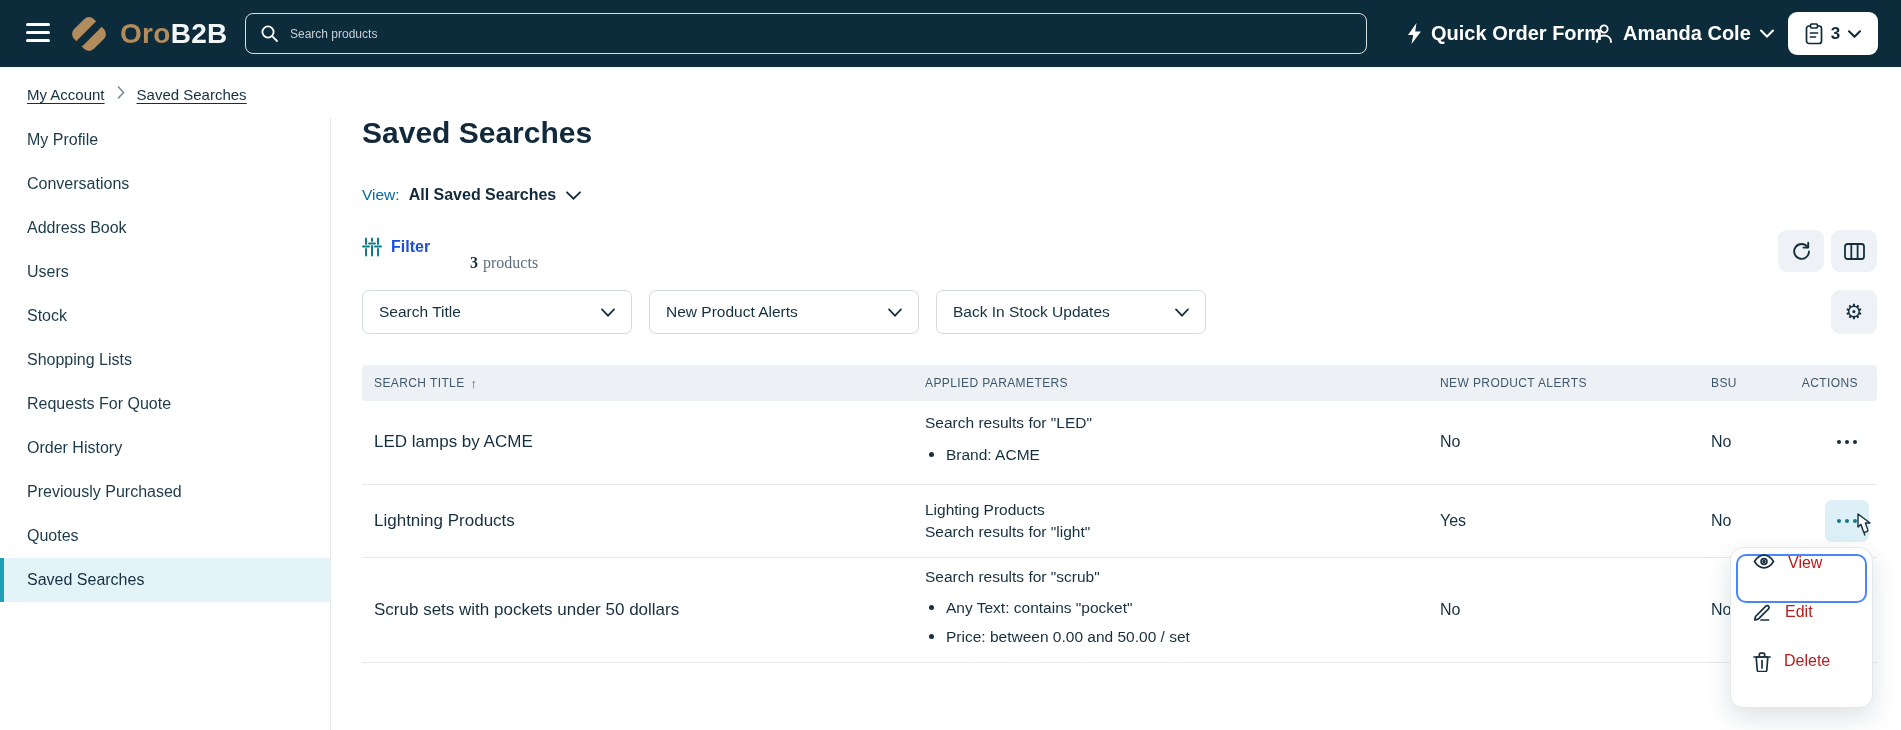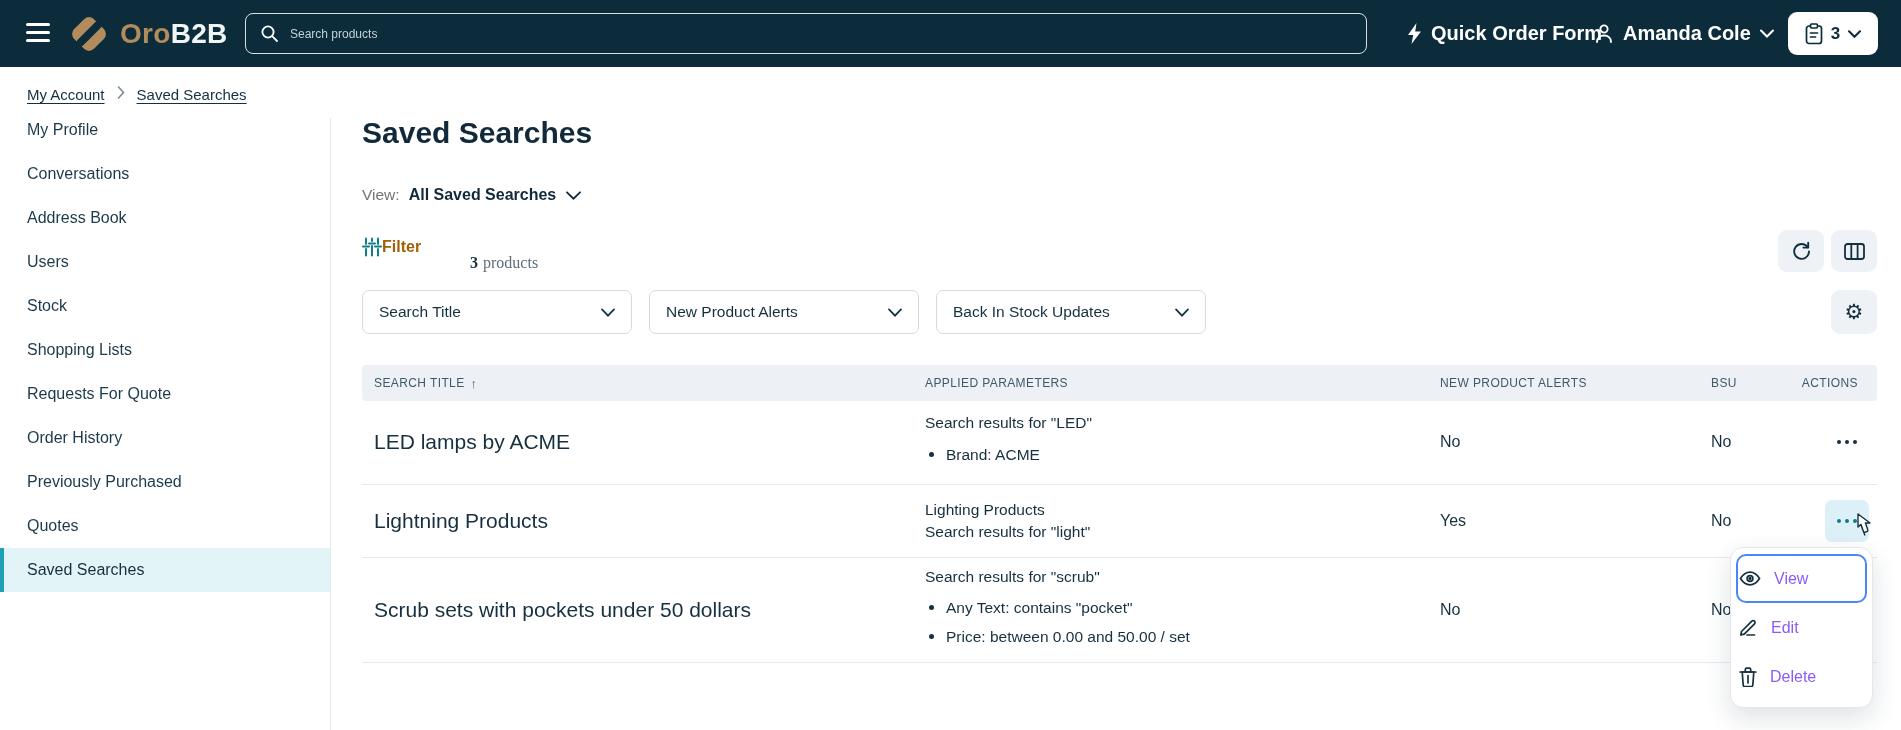--- a/index.html
+++ b/index.html
@@ -27,37 +27,37 @@
   .cartbox { position:absolute; left:1788px; top:12px; width:90px; height:43px; background:#fff;
              border-radius:9px; display:flex; align-items:center; justify-content:center; gap:8px;
              color:#0c2b3b; font-size:17px; font-weight:700; cursor:pointer; }
 
   
   .breadcrumb { position:absolute; left:27px; top:86px; display:flex; align-items:flex-start; gap:12px;
                 font-size:15px; }
   .breadcrumb a { color:#14303f; text-decoration:underline; text-underline-offset:3px; cursor:pointer; }
 
   
-  .sidebar { position:absolute; left:0; top:108px; width:331px; }
+  .sidebar { position:absolute; left:0; top:118px; width:331px; }
   .side-item { height:44px; display:flex; align-items:center; padding-left:27px;
                font-size:16px; color:#1b3a4a; cursor:pointer; }
   .side-item.active { background:#e3f4f9; border-left:4px solid #1e9fb5; padding-left:23px;
                       color:#14303f; }
   .vdivider { position:absolute; left:330px; top:118px; width:1px; height:612px; background:#e6eaee; }
 
   
   .main { position:absolute; left:362px; top:0; width:1515px; height:730px; }
   .page-title { position:absolute; left:0; top:116px; font-size:30px; font-weight:700; color:#11293a; }
   .view-row { position:absolute; left:0; top:186px; display:flex; align-items:center; gap:9px; }
-  .view-label { font-size:15.5px; color:#737373; }
+  .view-label { font-size:15.5px; color:#0369a1; }
   .view-value { font-size:16px; font-weight:700; color:#11293a; cursor:pointer; display:flex; align-items:center; gap:10px; }
 
   .toolbar { position:absolute; left:0; top:228px; width:1515px; height:44px; }
-  .filter-btn { position:absolute; left:0; top:9px; display:flex; align-items:center; gap:0;
-                color:#a16207; font-size:16px; font-weight:700; cursor:pointer; }
+  .filter-btn { position:absolute; left:0; top:9px; display:flex; align-items:center; gap:9px;
+                color:#1d4ed8; font-size:16px; font-weight:700; cursor:pointer; }
   .count { position:absolute; left:108px; top:26px; font-size:16px; color:#5e6e79;font-family:Liberation Serif, serif; }
   .count b { color:#16303f; margin-right:5px; }
   .iconbtn { position:absolute; width:46px; height:42px; background:#eef2f6; border-radius:9px;
              display:flex; align-items:center; justify-content:center; cursor:pointer; color:#14303f; }
   .btn-refresh { left:1416px; top:2px; }
   .btn-columns { left:1469px; top:2px; }
 
   .filters-row { position:absolute; left:0; top:290px; width:1515px; height:44px; }
   .filter-select { position:absolute; top:0; width:270px; height:44px; border:1px solid #d5dbe1;
                    border-radius:7px; display:flex; align-items:center; padding:0 16px;
@@ -66,21 +66,21 @@
   .btn-gear { left:1469px; top:0; height:44px; }
   .gear-glyph { font-family:"DejaVu Sans", sans-serif; font-size:21px; color:#14303f; }
 
   
   .thead { position:absolute; left:0; top:365px; width:1515px; height:36px; background:#edf1f5;
            border-radius:4px; font-size:12px; font-weight:500; color:#3f586b; letter-spacing:.4px; }
   .th { position:absolute; top:0; height:36px; display:flex; align-items:center; gap:6px; }
   .th-sort { font-size:13px; color:#3f586b; }
   .trow { position:absolute; left:0; width:1515px; border-bottom:1px solid #e6eaee; }
   .cell-title { position:absolute; left:12px; top:0; height:100%; width:520px;
-                display:flex; align-items:center; font-size:21px; color:#16303f; }
+                display:flex; align-items:center; font-size:17px; color:#16303f; }
   .cell-params { position:absolute; left:563px; top:0; height:100%; width:500px;
                  display:flex; flex-direction:column; justify-content:center;
                  font-size:15.5px; color:#16303f; line-height:1.45; }
   .cell-params ul { list-style:none; margin-top:9px; }
   .cell-params li { position:relative; padding-left:21px; margin-bottom:6px; }
   .cell-params li::before { content:""; position:absolute; left:4px; top:8px; width:5px; height:5px;
                             border-radius:50%; background:#16303f; }
   .cell-alerts { position:absolute; left:1078px; top:0; height:100%; display:flex; align-items:center;
                  font-size:16px; color:#16303f; }
   .cell-bsu { position:absolute; left:1349px; top:0; height:100%; display:flex; align-items:center;
@@ -89,22 +89,22 @@
                   display:flex; align-items:center; justify-content:center; }
   .dots { display:flex; gap:4px; cursor:pointer; padding:10px 6px; }
   .dots i { width:4px; height:4px; border-radius:50%; background:#16303f; }
   .dots.active-dots { background:#def0f7; border-radius:7px; padding:19px 12px; }
   .dots.active-dots i { background:#0f7c8c; }
 
   
   .ctx-menu { position:absolute; left:1730px; top:547px; width:143px; background:#fff;
               border:1px solid #e3e8ec; border-radius:13px; padding:6px 5px;
               box-shadow:0 10px 26px rgba(20,48,63,.14); z-index:30; }
-  .ctx-item { height:49px; display:flex; align-items:center; gap:13px; padding-left:3px;
-              font-size:16px; color:#8b5cf6; border-radius:10px; cursor:pointer; }
+  .ctx-item { height:49px; display:flex; gap:13px; padding-left:17px;
+              font-size:16px; color:#b91c1c; border-radius:10px; cursor:pointer; }
   .ctx-item.focused { box-shadow:0 0 0 2px #4a86f6 inset; }
 
   
   .cursor-gfx { position:absolute; left:1852px; top:513px; z-index:40; pointer-events:none; }
 
   svg { display:block; }
 </style>
 </head>
 <body>
 

